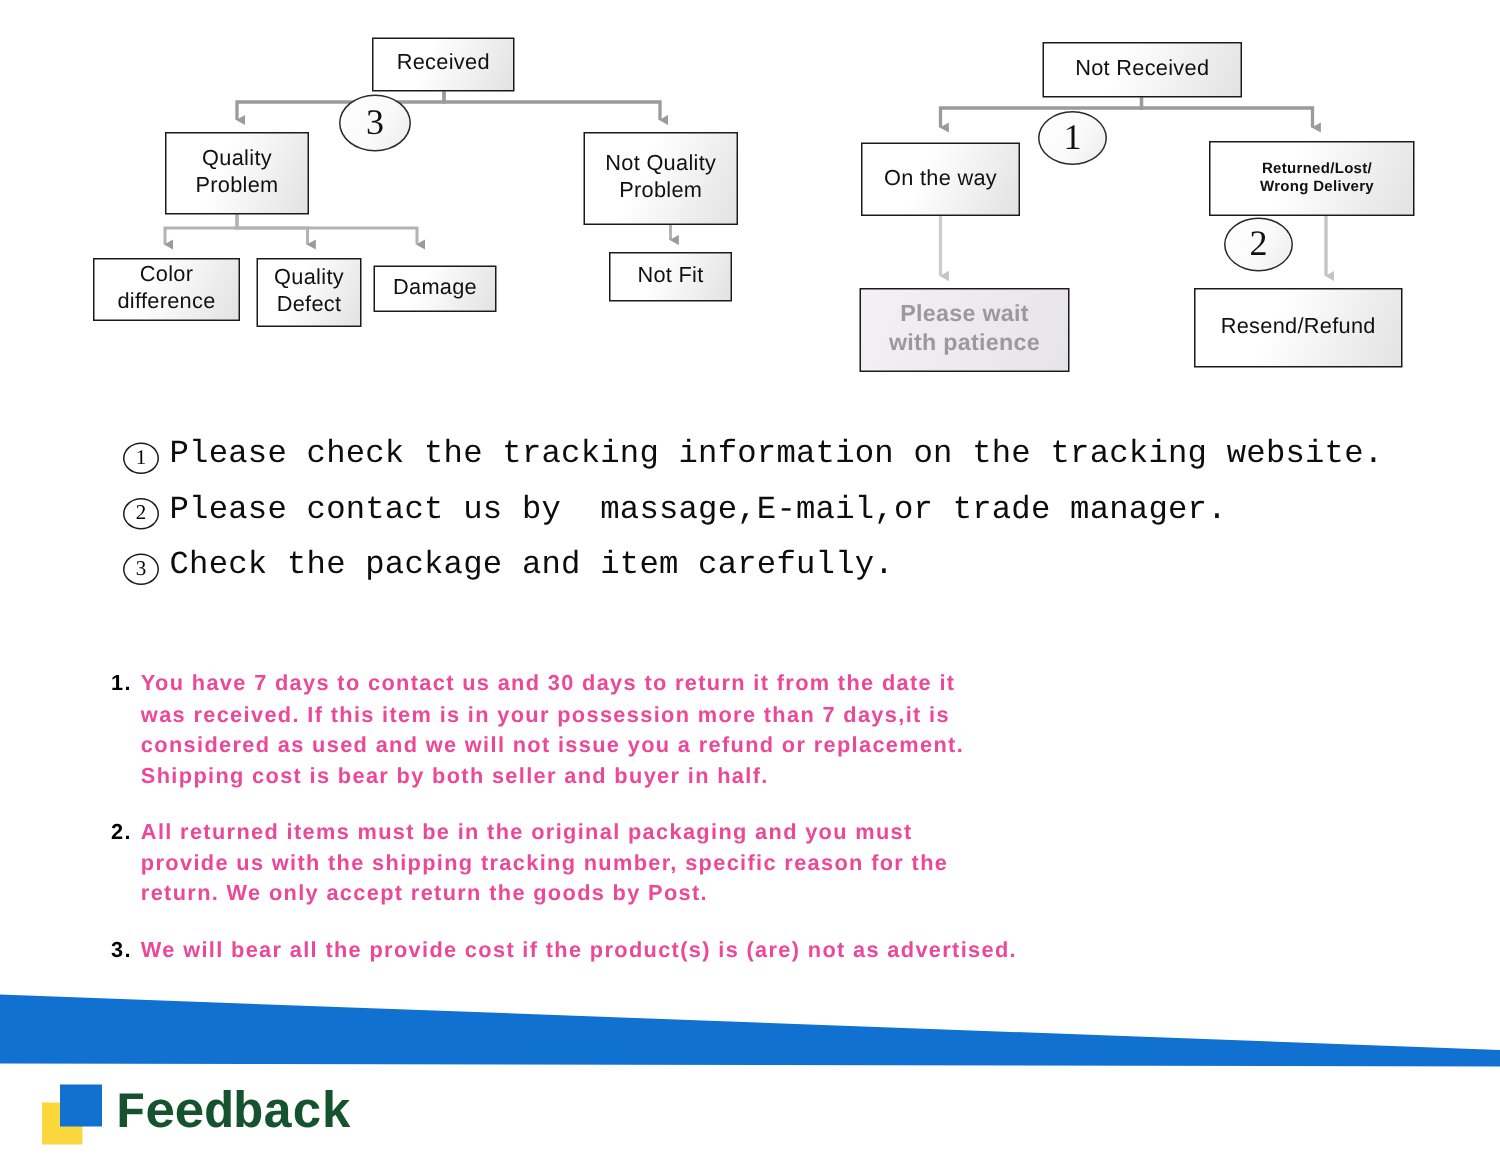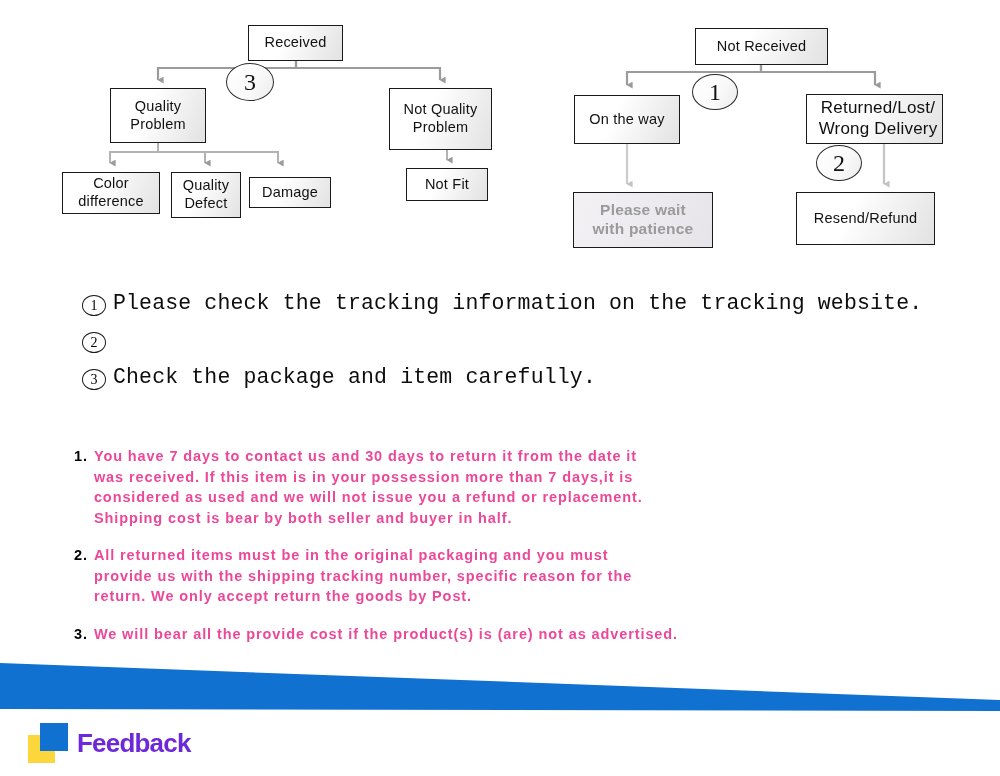--- a/index.html
+++ b/index.html
@@ -44,22 +44,22 @@
   .fbox.light {
     background: linear-gradient(115deg, #f3f1f4 0%, #eceaef 55%, #e6e4e9 100%);
     color: #9a9a9a;
     font-weight: bold;
     font-size: 15.5px;
   }
   .fbox.thin {
     border-width: 1.2px;
   }
   .fbox.plainsemi {
-    font-weight: normal;
-    font-size: 17px;
+    font-weight: bold;
+    font-size: 10px;
     padding-left: 11px;
   }
 
   .circnum {
     position: absolute;
     box-sizing: border-box;
     border: 1.4px solid #2a2a2a;
     border-radius: 50%;
     background: linear-gradient(120deg, #ffffff 0%, #fafafa 55%, #ececec 100%);
     display: flex;
@@ -171,25 +171,25 @@
   }
   .logo-sq-blue {
     position: absolute;
     left: 12px;
     top: 0;
     width: 28px;
     height: 28px;
     background: #1171d0;
   }
   .logo-text {
-    font-family: Liberation Sans, sans-serif;
-    font-weight: bold;
-    font-size: 26px;
+    font-family: Liberation Mono, monospace;
+    font-weight: bold;
+    font-size: 34px;
     letter-spacing: -0.8px;
-    color: #6d28d9;
+    color: #14532d;
     line-height: 1;
   }
 </style>
 </head>
 <body>
 
 <div id="flowchart">
 
   <svg width="1000" height="270" style="position:absolute;left:0;top:0;">
     <defs>
@@ -255,20 +255,21 @@
   <div class="fbox" style="left:796px;top:192px;width:139px;height:53px;">Resend/Refund</div>
 </div>
 
 <div id="instructions">
   <div class="ins-row">
     <span class="ins-num">1</span>
     <span class="ins-text">Please check the tracking information on the tracking website.</span>
   </div>
   <div class="ins-row">
     <span class="ins-num">2</span>
+    <span class="ins-text">Please contact us by  massage,E-mail,or trade manager.</span>
   </div>
   <div class="ins-row">
     <span class="ins-num">3</span>
     <span class="ins-text">Check the package and item carefully.</span>
   </div>
 </div>
 
 <div id="policy">
   <div class="pol-item">
     <span class="pol-num">1.</span>

